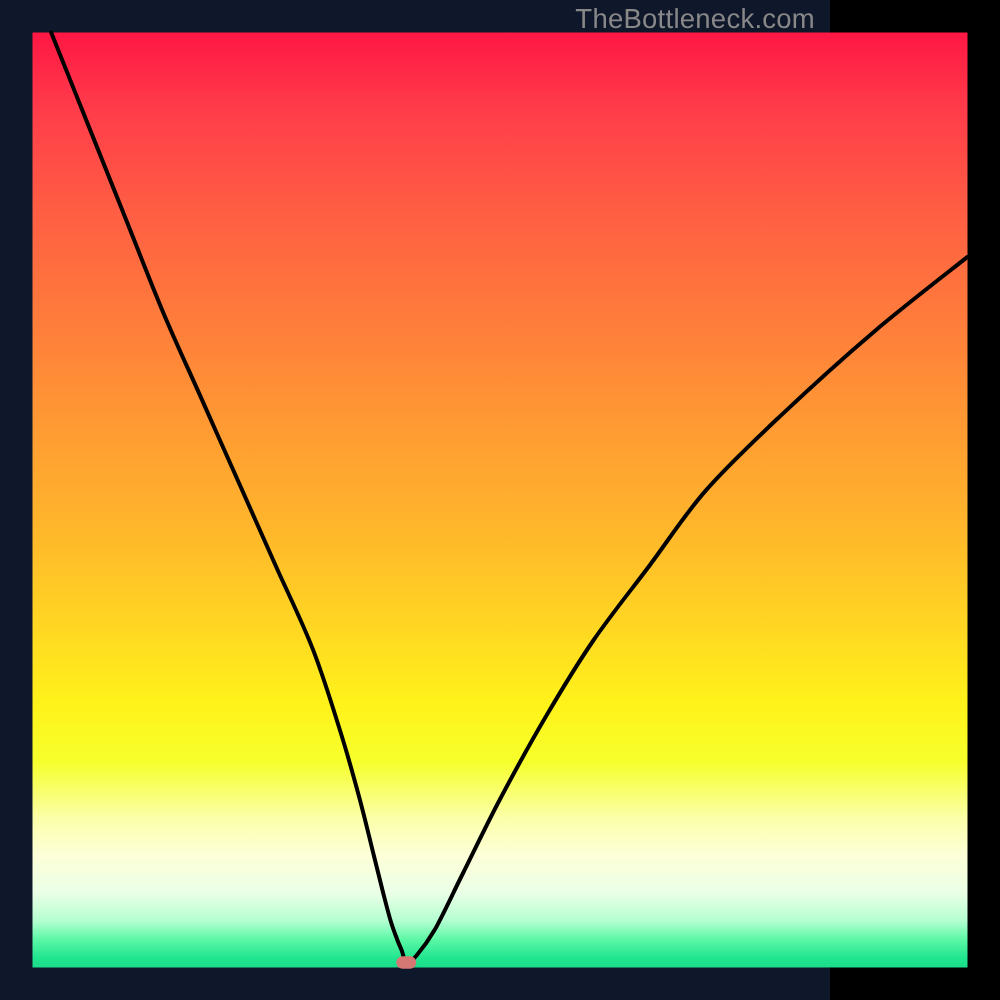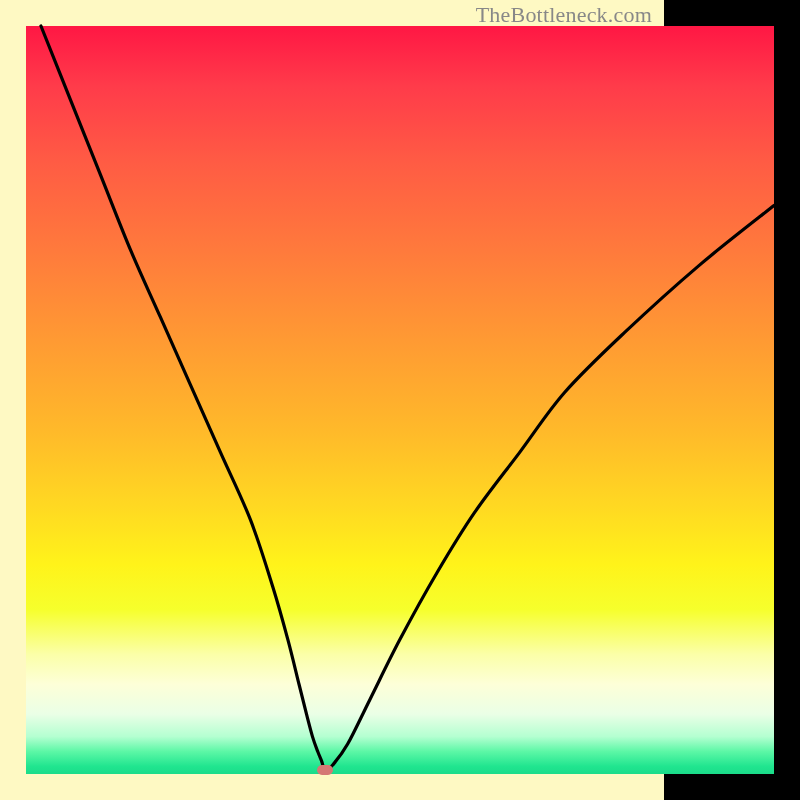--- a/index.html
+++ b/index.html
@@ -10,22 +10,21 @@
     background: #000;
     overflow: hidden;
     font-family: Arial, Helvetica, sans-serif;
   }
   .frame {
     position: absolute;
     left: 0;
     top: 0;
     width: 664px;
     height: 800px;
-    background: #fef9c3;
-    font-family: Liberation Serif, serif;
+    background: #0f172a;
   }
   .plot-area {
     position: absolute;
     left: 26px;
     top: 26px;
     width: 748px;
     height: 748px;
     
     background: linear-gradient(
       to bottom,

